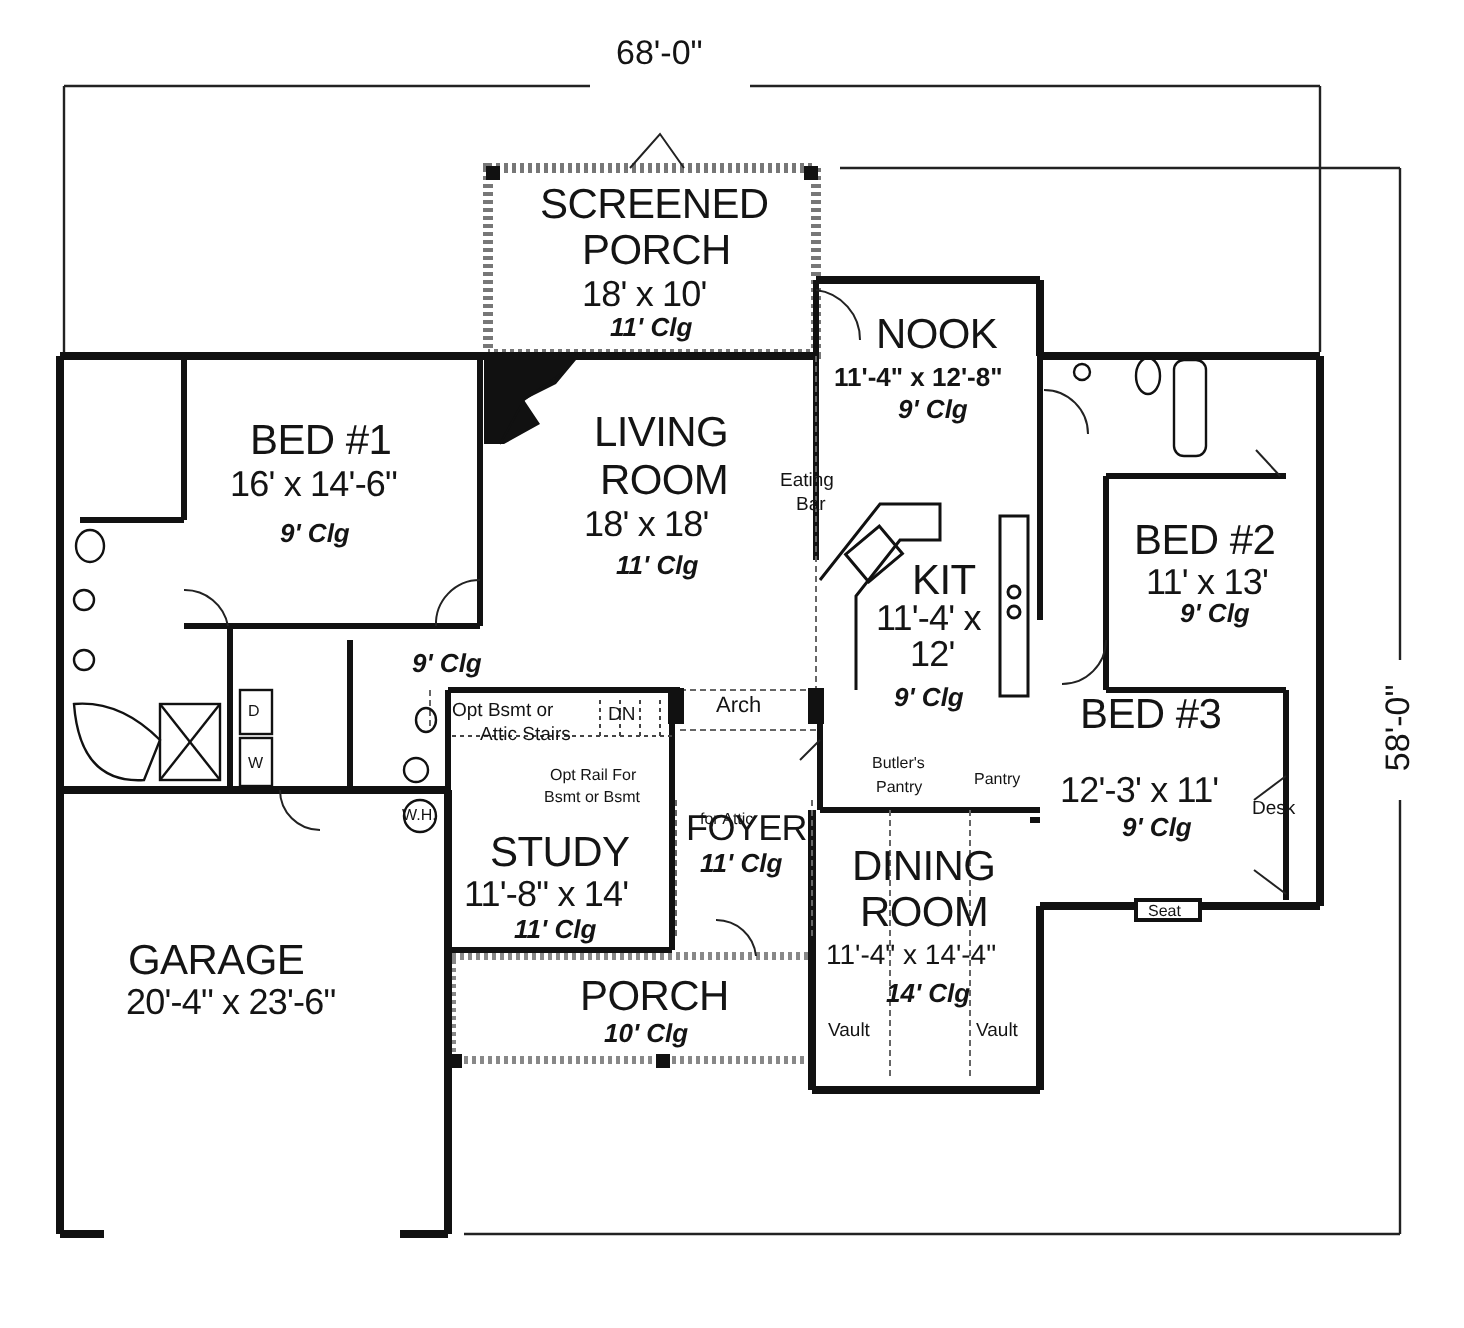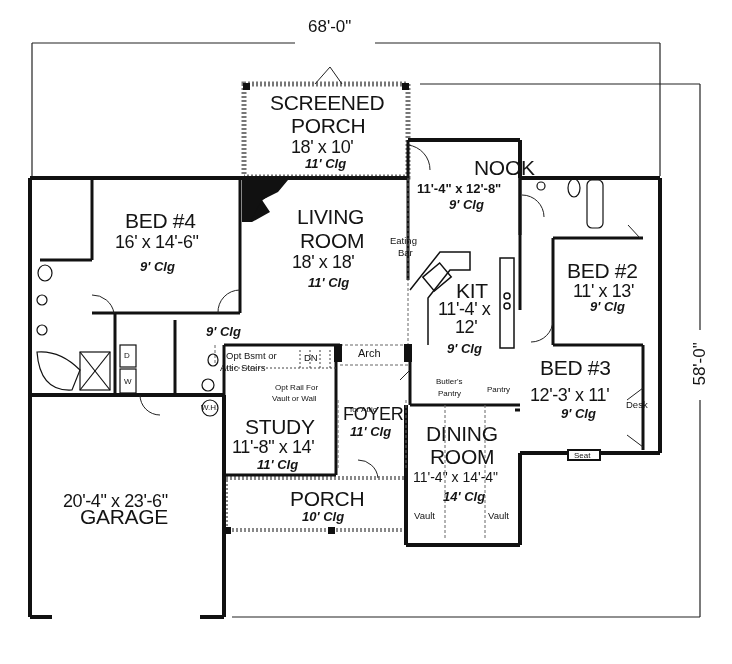--- a/index.html
+++ b/index.html
@@ -162,27 +162,27 @@
 <div class="lbl dimtxt" style="left:678px;top:355px;transform:rotate(-90deg);transform-origin:center;">58'-0"</div>
 
 <div>
   <div class="lbl big" style="left:270px;top:92px;">SCREENED</div>
   <div class="lbl big" style="left:291px;top:115px;">PORCH</div>
   <div class="lbl dim" style="left:291px;top:138px;">18' x 10'</div>
   <div class="lbl clg" style="left:305px;top:157px;">11' Clg</div>
 </div>
 
 <div>
-  <div class="lbl big" style="left:438px;top:157px;margin-left:36px;">NOOK</div>
+  <div class="lbl big" style="left:438px;top:157px;">NOOK</div>
   <div class="lbl sm" style="left:417px;top:182px;font-size:13px;font-weight:bold;">11'-4" x 12'-8"</div>
   <div class="lbl clg" style="left:449px;top:198px;">9' Clg</div>
 </div>
 
 <div>
-  <div class="lbl big" style="left:125px;top:210px;">BED #4</div>
+  <div class="lbl big" style="left:125px;top:210px;">BED #1</div>
   <div class="lbl dim" style="left:115px;top:233px;">16' x 14'-6"</div>
   <div class="lbl clg" style="left:140px;top:260px;">9' Clg</div>
 </div>
 
 <div>
   <div class="lbl big" style="left:297px;top:206px;">LIVING</div>
   <div class="lbl big" style="left:300px;top:230px;">ROOM</div>
   <div class="lbl dim" style="left:292px;top:253px;">18' x 18'</div>
   <div class="lbl clg" style="left:308px;top:276px;">11' Clg</div>
 </div>
@@ -199,39 +199,39 @@
   <div class="lbl clg" style="left:447px;top:342px;">9' Clg</div>
 </div>
 
 <div>
   <div class="lbl big" style="left:567px;top:260px;text-align:center;">BED #2</div>
   <div class="lbl dim" style="left:573px;top:282px;">11' x 13'</div>
   <div class="lbl clg" style="left:590px;top:300px;">9' Clg</div>
 </div>
 
 <div>
-  <div class="lbl big" style="left:540px;top:357px;">BED #3</div>
+  <div class="lbl big" style="left:540px;top:347px;">BED #3</div>
   <div class="lbl dim" style="left:530px;top:386px;">12'-3' x 11'</div>
   <div class="lbl clg" style="left:561px;top:407px;">9' Clg</div>
   <div class="lbl xs" style="left:626px;top:400px;text-align:center;">Desk</div>
   <div class="lbl tiny" style="left:574px;top:452px;">Seat</div>
 </div>
 
 <div class="lbl clg" style="left:206px;top:325px;">9' Clg</div>
 
 <div>
   <div class="lbl xs" style="left:226px;top:351px;">Opt Bsmt or</div>
-  <div class="lbl xs" style="left:220px;top:363px;text-align:right;">Attic Stairs</div>
+  <div class="lbl xs" style="left:240px;top:363px;text-align:right;">Attic Stairs</div>
   <div class="lbl xs" style="left:304px;top:353px;">DN</div>
 </div>
 <div class="lbl sm" style="left:358px;top:348px;text-align:center;">Arch</div>
 
 <div>
   <div class="lbl tiny" style="left:275px;top:384px;">Opt Rail For</div>
-  <div class="lbl tiny" style="left:272px;top:395px;">Vault or Wall</div>
+  <div class="lbl tiny" style="left:272px;top:395px;">Bsmt or Bsmt</div>
   <div class="lbl tiny" style="left:302px;top:406px;margin-left:48px;">for Attic</div>
 </div>
 
 <div>
   <div class="lbl big" style="left:245px;top:416px;">STUDY</div>
   <div class="lbl dim" style="left:232px;top:438px;">11'-8" x 14'</div>
   <div class="lbl clg" style="left:257px;top:458px;">11' Clg</div>
 </div>
 
 <div>
@@ -248,21 +248,21 @@
 <div>
   <div class="lbl big" style="left:426px;top:423px;">DINING</div>
   <div class="lbl big" style="left:430px;top:446px;">ROOM</div>
   <div class="lbl" style="left:413px;top:470px;font-size:14px;">11'-4" x 14'-4"</div>
   <div class="lbl clg" style="left:443px;top:490px;">14' Clg</div>
   <div class="lbl xs" style="left:414px;top:511px;">Vault</div>
   <div class="lbl xs" style="left:488px;top:511px;">Vault</div>
 </div>
 
 <div>
-  <div class="lbl big" style="left:80px;top:470px;margin-top:36px;">GARAGE</div>
+  <div class="lbl big" style="left:64px;top:470px;">GARAGE</div>
   <div class="lbl dim" style="left:63px;top:492px;">20'-4" x 23'-6"</div>
 </div>
 
 <div>
   <div class="lbl big" style="left:290px;top:488px;">PORCH</div>
   <div class="lbl clg" style="left:302px;top:510px;">10' Clg</div>
 </div>
 
 <div class="lbl tiny" style="left:124px;top:378px;">W</div>
 <div class="lbl tiny" style="left:124px;top:352px;">D</div>

